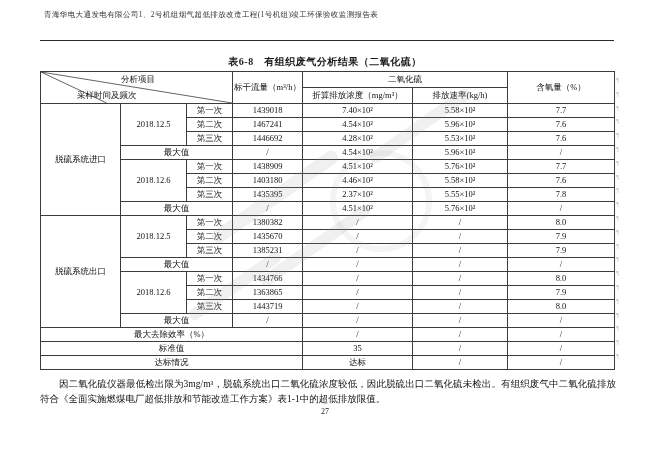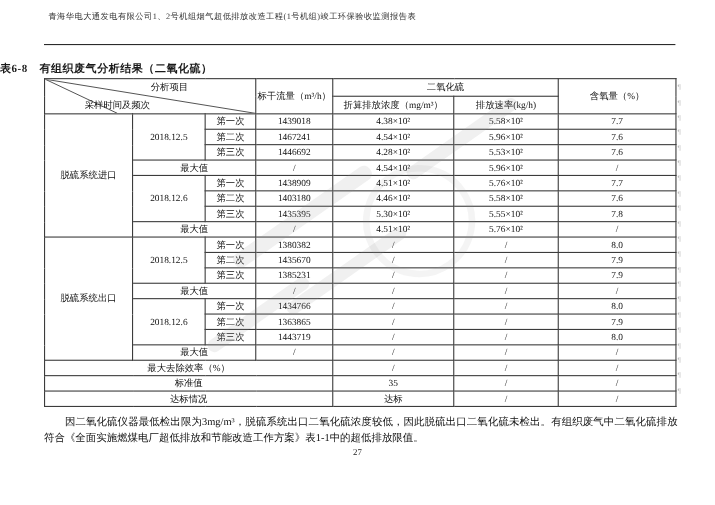--- a/index.html
+++ b/index.html
@@ -9,37 +9,37 @@
   }
   .doc-header-title{
     position:absolute;top:10px;left:44px;font-size:7.5px;color:#333;
     letter-spacing:.4px;white-space:nowrap;
   }
   .header-rule{
     position:absolute;top:40px;left:40px;width:574px;height:0;
     border-top:1.6px solid #2b2b2b;
   }
   .table-caption{
-    position:absolute;top:55px;left:0;width:650px;text-align:left;
+    position:absolute;top:55px;left:0;width:650px;text-align:center;
     font-size:10px;font-weight:bold;letter-spacing:.5px;
   }
   table.results{
     position:absolute;top:71px;left:40px;width:574px;
     border-collapse:collapse;table-layout:fixed;
   }
   table.results td, table.results th{
     border:1px solid #3c3c3c;font-size:8.5px;font-weight:normal;
     text-align:center;vertical-align:middle;padding:0 1px;height:13px;
     line-height:1.05;color:#111;overflow:hidden;white-space:nowrap;
   }
   table.results thead th{height:15px;}
   td.corner{position:relative;padding:0;}
   .corner svg{position:absolute;inset:0;width:100%;height:100%;}
   .corner .lbl{position:absolute;font-size:8.5px;white-space:nowrap;}
-  .lbl-top{left:96px;top:3px;}
+  .lbl-top{left:80px;top:3px;}
   .lbl-mid{left:36px;top:19px;}
   .lbl-bot{left:3px;top:20px;margin-top:28px;}
   .note{
     position:absolute;top:377px;left:40px;width:576px;
     font-size:9.5px;line-height:1.55;text-indent:2em;text-align:justify;color:#111;
   }
   .page-number{
     position:absolute;top:407px;left:0;width:650px;text-align:center;
     font-size:8px;color:#222;
   }
@@ -101,21 +101,21 @@
         <th>折算排放浓度（mg/m³）</th>
         <th>排放速率(kg/h)</th>
       </tr>
     </thead>
     <tbody>
         <tr>
           <td rowspan="8">脱硫系统进口</td>
           <td rowspan="3">2018.12.5</td>
           <td>第一次</td>
           <td>1439018</td>
-          <td>4.38×10²</td>
+          <td>7.40×10²</td>
           <td>5.58×10²</td>
           <td>7.7</td>
         </tr>
         <tr>
           <td>第二次</td>
           <td>1467241</td>
           <td>4.54×10²</td>
           <td>5.96×10²</td>
           <td>7.6</td>
         </tr>
@@ -144,21 +144,21 @@
         <tr>
           <td>第二次</td>
           <td>1403180</td>
           <td>4.46×10²</td>
           <td>5.58×10²</td>
           <td>7.6</td>
         </tr>
         <tr>
           <td>第三次</td>
           <td>1435395</td>
-          <td>5.30×10²</td>
+          <td>2.37×10²</td>
           <td>5.55×10²</td>
           <td>7.8</td>
         </tr>
         <tr>
           <td colspan="2">最大值</td>
           <td>/</td>
           <td>4.51×10²</td>
           <td>5.76×10²</td>
           <td>/</td>
         </tr>

